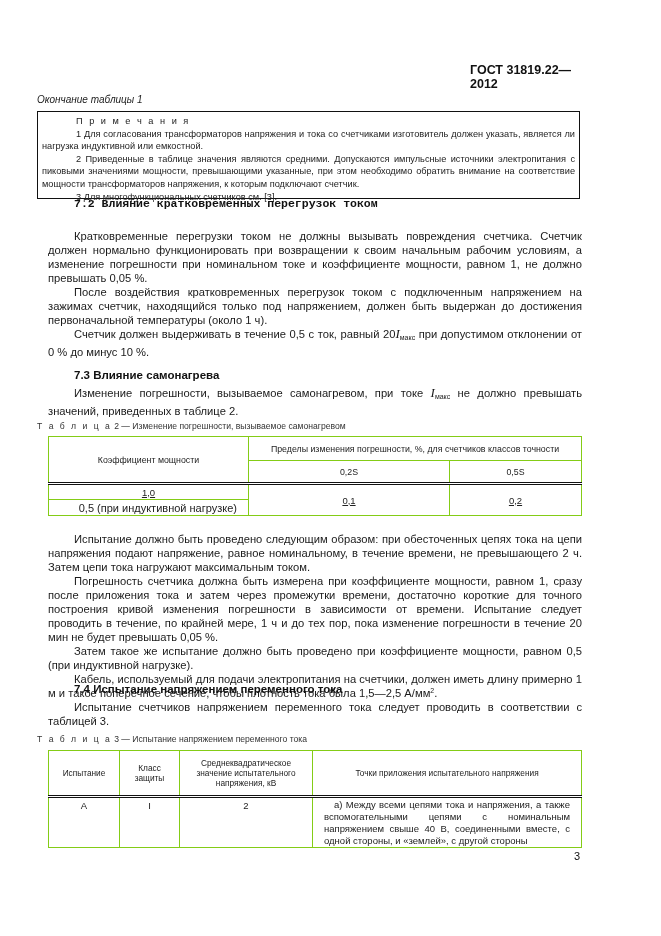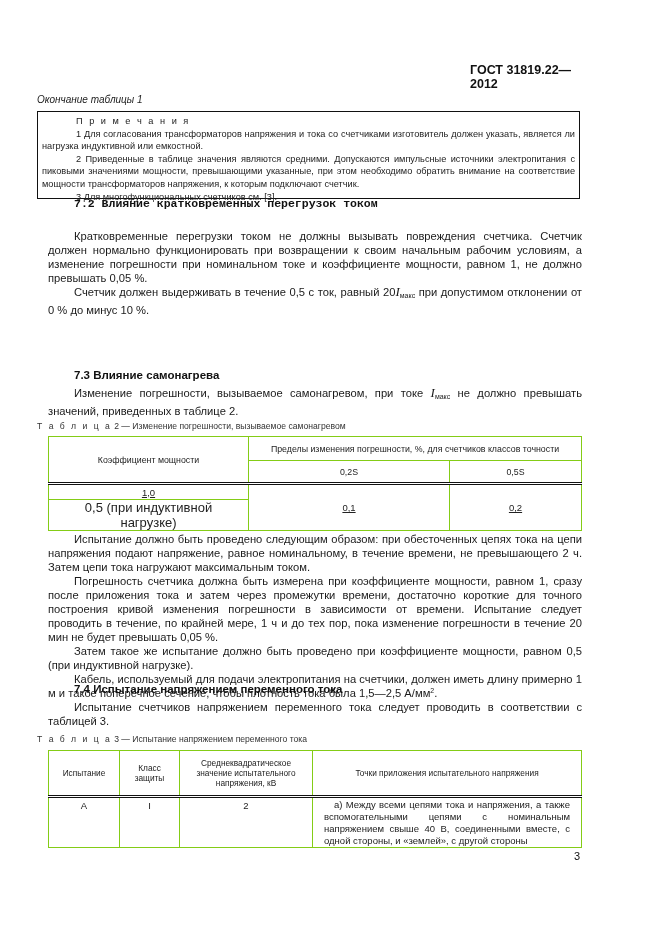--- a/index.html
+++ b/index.html
@@ -35,20 +35,21 @@
   <p class="ind spaced">П р и м е ч а н и я</p>
   <p class="ind">1 Для согласования трансформаторов напряжения и тока со счетчиками изготовитель должен указать, является ли нагрузка индуктивной или емкостной.</p>
   <p class="ind">2 Приведенные в таблице значения являются средними. Допускаются импульсные источники электропитания с пиковыми значениями мощности, превышающими указанные, при этом необходимо обратить внимание на соответствие мощности трансформаторов напряжения, к которым подключают счетчик.</p>
   <p class="ind">3 Для многофункциональных счетчиков см. [3].</p>
 </div>
 
 <div class="abs h2" style="top:197px;font-family:Liberation Mono, monospace;">7.2 Влияние кратковременных перегрузок током</div>
 
 <div class="abs body-text" style="top:229px;">
   <p class="ind">Кратковременные перегрузки током не должны вызывать повреждения счетчика. Счетчик должен нормально функционировать при возвращении к своим начальным рабочим условиям, а изменение погрешности при номинальном токе и коэффициенте мощности, равном 1, не должно превышать 0,05 %.</p>
+  <p class="ind">После воздействия кратковременных перегрузок током с подключенным напряжением на зажимах счетчик, находящийся только под напряжением, должен быть выдержан до достижения первоначальной температуры (около 1 ч).</p>
   <p class="ind"><span>Счетчик должен выдерживать в течение 0,5 с ток, равный 20</span><span class="I">I</span><sub>макс</sub><span> при допустимом отклонении от 0 % до минус 10 %.</span></p>
 </div>
 
 <div class="abs h2" style="top:369px;">7.3 Влияние самонагрева</div>
 
 <div class="abs body-text" style="top:386px;">
   <p class="ind"><span>Изменение погрешности, вызываемое самонагревом, при токе </span><span class="I">I</span><sub>макс</sub><span> не должно превышать значений, приведенных в таблице 2.</span></p>
 </div>
 
 <div class="abs tcap" style="top:421px;"><span class="spaced">Т а б л и ц а</span><span> 2 — Изменение погрешности, вызываемое самонагревом</span></div>
@@ -62,21 +63,21 @@
   <tr style="height:23px;">
     <td class="dbl" style="width:178px;">0,2S</td>
     <td class="dbl">0,5S</td>
   </tr>
   <tr style="height:16px;text-decoration:underline;">
     <td style="font-size:9.5px;">1,0</td>
     <td rowspan="2" style="font-size:9.5px;">0,1</td>
     <td rowspan="2" style="font-size:9.5px;">0,2</td>
   </tr>
   <tr style="height:16px;">
-    <td style="font-size:13px;">0,5 (при индуктивной нагрузке)</td>
+    <td style="font-size:11px;text-align:right;">0,5 (при индуктивной нагрузке)</td>
   </tr>
 </tbody>
   </table>
 
 <div class="abs body-text" style="top:532px;">
   <p class="ind">Испытание должно быть проведено следующим образом: при обесточенных цепях тока на цепи напряжения подают напряжение, равное номинальному, в течение времени, не превышающего 2 ч. Затем цепи тока нагружают максимальным током.</p>
   <p class="ind">Погрешность счетчика должна быть измерена при коэффициенте мощности, равном 1, сразу после приложения тока и затем через промежутки времени, достаточно короткие для точного построения кривой изменения погрешности в зависимости от времени. Испытание следует проводить в течение, по крайней мере, 1 ч и до тех пор, пока изменение погрешности в течение 20 мин не будет превышать 0,05 %.</p>
   <p class="ind">Затем такое же испытание должно быть проведено при коэффициенте мощности, равном 0,5 (при индуктивной нагрузке).</p>
   <p class="ind"><span>Кабель, используемый для подачи электропитания на счетчики, должен иметь длину примерно 1 м и такое поперечное сечение, чтобы плотность тока была 1,5—2,5 А/мм</span><sup>2</sup><span>.</span></p>
 </div>

